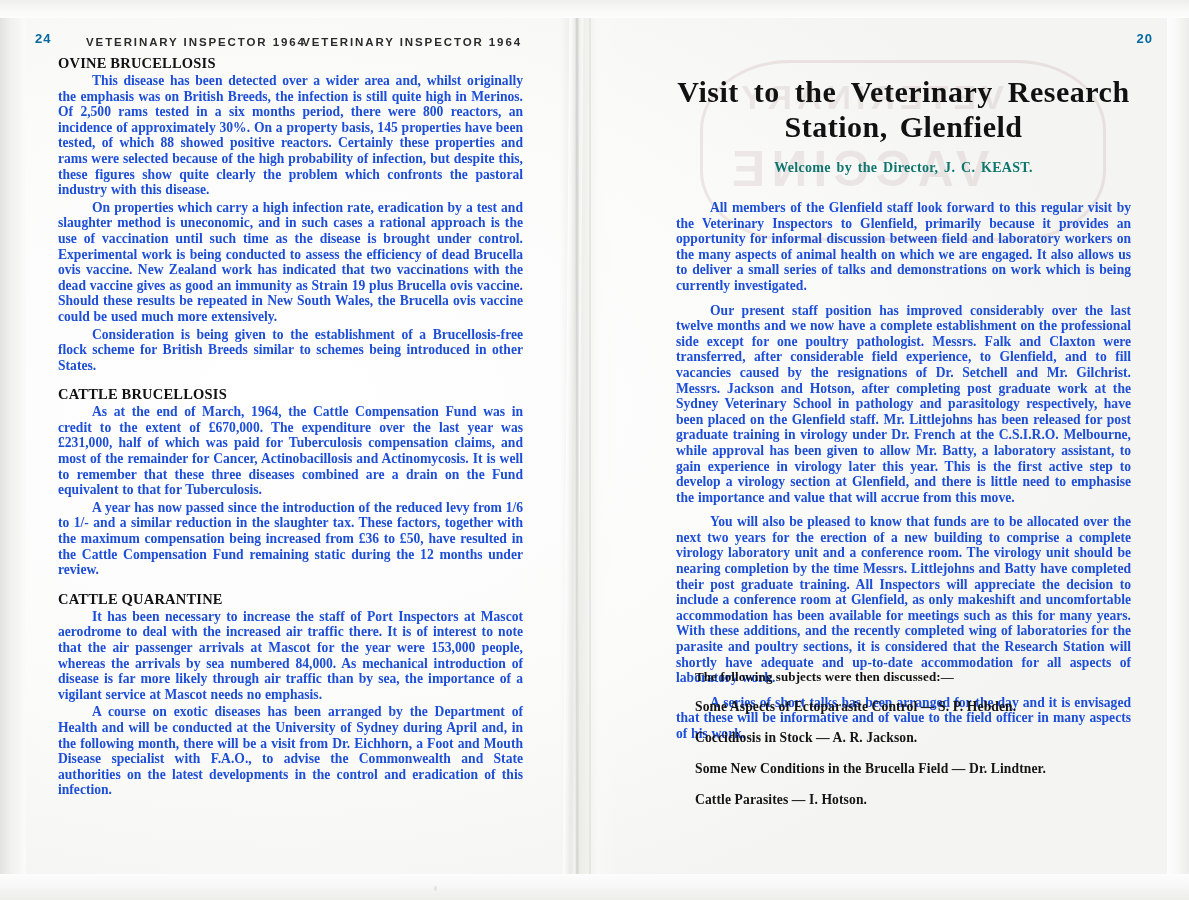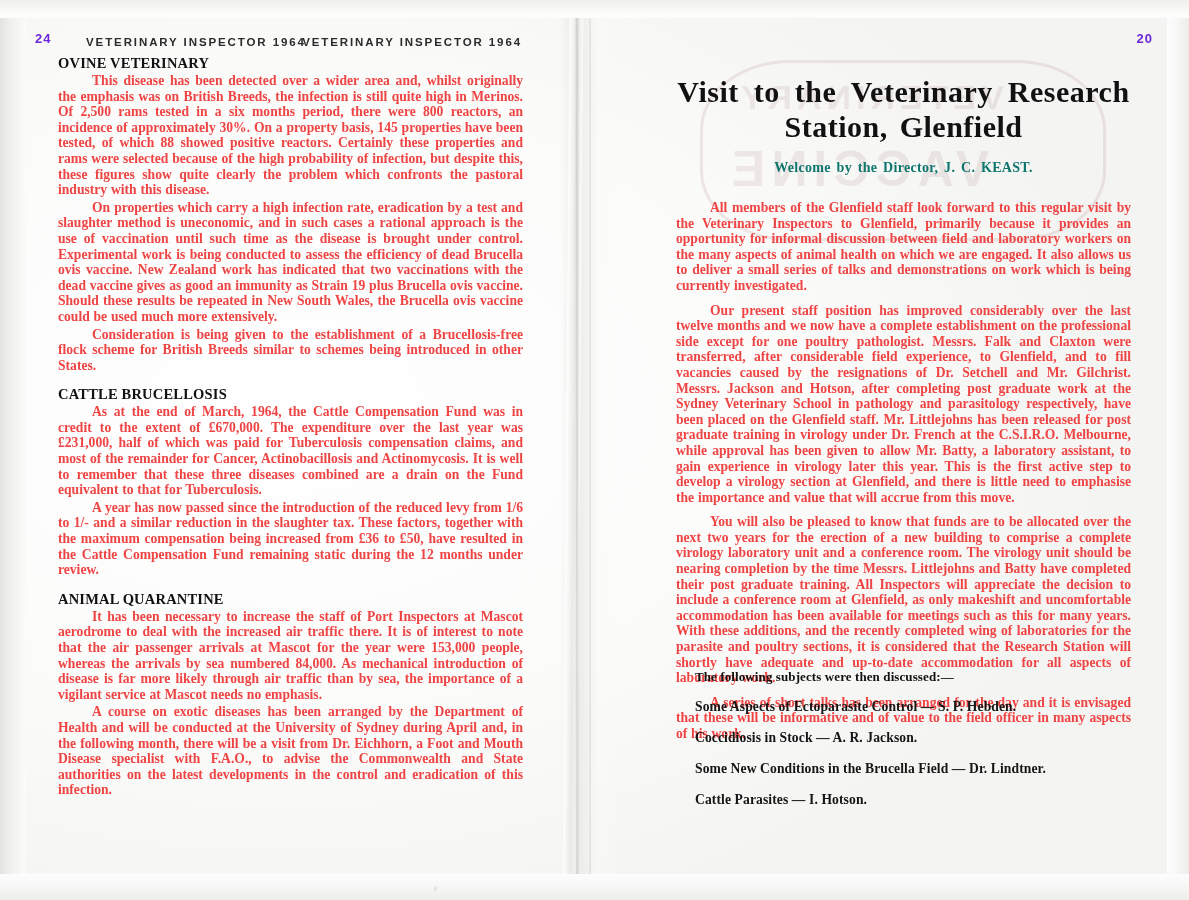--- a/index.html
+++ b/index.html
@@ -155,21 +155,21 @@
     color: #2b2b2b;
     top: 36px;
     white-space: nowrap;
   }
   .folio {
     position: absolute;
     font-family: "Liberation Sans", sans-serif;
     font-weight: bold;
     font-size: 13px;
     letter-spacing: 1px;
-    color: #6d28d9;
+    color: #0369a1;
     top: 31px;
   }
 
   #lp-folio { left: 35px; }
   #lp-head  { right: 58px; top: 36px; }
   #rp-head  { left: 86px; top: 36px; }
   #rp-folio { right: 36px; }
 
   
   .col {
@@ -187,21 +187,21 @@
     color: #111;
   }
   #lp-col .sec-head.later { margin-top: 13px; }
 
   p.body {
     margin: 0 0 2px 0;
     font-size: 13.6px;
     line-height: 15.6px;
     text-align: justify;
     text-indent: 34px;
-    color: #ef4444;
+    color: #1d4ed8;
     font-weight: 600;
     word-spacing: 0.4px;
   }
   p.body b { font-weight: 800; }
 
   
   #rp-body {
     position: absolute;
     left: 676px;
     top: 200px;
@@ -285,30 +285,30 @@
   <div class="bleed-ghost" id="ghost-word-2">VACCINE</div>
 
   <div class="page" id="page-left">
 
     <div class="folio" id="lp-folio">24</div>
 
     <div class="running-head" id="lp-head">VETERINARY INSPECTOR 1964</div>
 
     <div class="col" id="lp-col">
 
-      <h2 class="sec-head">OVINE VETERINARY</h2>
+      <h2 class="sec-head">OVINE BRUCELLOSIS</h2>
       <p class="body">This disease has been detected over a wider area and, whilst originally the emphasis was on British Breeds, the infection is still quite high in Merinos. Of 2,500 rams tested in a six months period, there were 800 reactors, an incidence of approximately 30%. On a property basis, 145 properties have been tested, of which 88 showed positive reactors. Certainly these properties and rams were selected because of the high probability of infection, but despite this, these figures show quite clearly the problem which confronts the pastoral industry with this disease.</p>
       <p class="body">On properties which carry a high infection rate, eradication by a test and slaughter method is uneconomic, and in such cases a rational approach is the use of vaccination until such time as the disease is brought under control. Experimental work is being conducted to assess the efficiency of dead <b>Brucella ovis</b> vaccine. New Zealand work has indicated that two vaccinations with the dead vaccine gives as good an immunity as Strain 19 plus <b>Brucella ovis</b> vaccine. Should these results be repeated in New South Wales, the <b>Brucella ovis</b> vaccine could be used much more extensively.</p>
       <p class="body">Consideration is being given to the establishment of a Brucellosis-free flock scheme for British Breeds similar to schemes being introduced in other States.</p>
 
       <h2 class="sec-head later">CATTLE BRUCELLOSIS</h2>
       <p class="body">As at the end of March, 1964, the Cattle Compensation Fund was in credit to the extent of £670,000. The expenditure over the last year was £231,000, half of which was paid for Tuberculosis compensation claims, and most of the remainder for Cancer, Actinobacillosis and Actinomycosis. It is well to remember that these three diseases combined are a drain on the Fund equivalent to that for Tuberculosis.</p>
       <p class="body">A year has now passed since the introduction of the reduced levy from 1/6 to 1/- and a similar reduction in the slaughter tax. These factors, together with the maximum compensation being increased from £36 to £50, have resulted in the Cattle Compensation Fund remaining static during the 12 months under review.</p>
 
-      <h2 class="sec-head later">ANIMAL QUARANTINE</h2>
+      <h2 class="sec-head later">CATTLE QUARANTINE</h2>
       <p class="body">It has been necessary to increase the staff of Port Inspectors at Mascot aerodrome to deal with the increased air traffic there. It is of interest to note that the air passenger arrivals at Mascot for the year were 153,000 people, whereas the arrivals by sea numbered 84,000. As mechanical introduction of disease is far more likely through air traffic than by sea, the importance of a vigilant service at Mascot needs no emphasis.</p>
       <p class="body">A course on exotic diseases has been arranged by the Department of Health and will be conducted at the University of Sydney during April and, in the following month, there will be a visit from Dr. Eichhorn, a Foot and Mouth Disease specialist with F.A.O., to advise the Commonwealth and State authorities on the latest developments in the control and eradication of this infection.</p>
     </div>
   </div>
 
   <div class="page" id="page-right"></div>
 
   <div class="running-head" id="rp-head">VETERINARY INSPECTOR 1964</div>
 
   <div class="folio" id="rp-folio">20</div>

